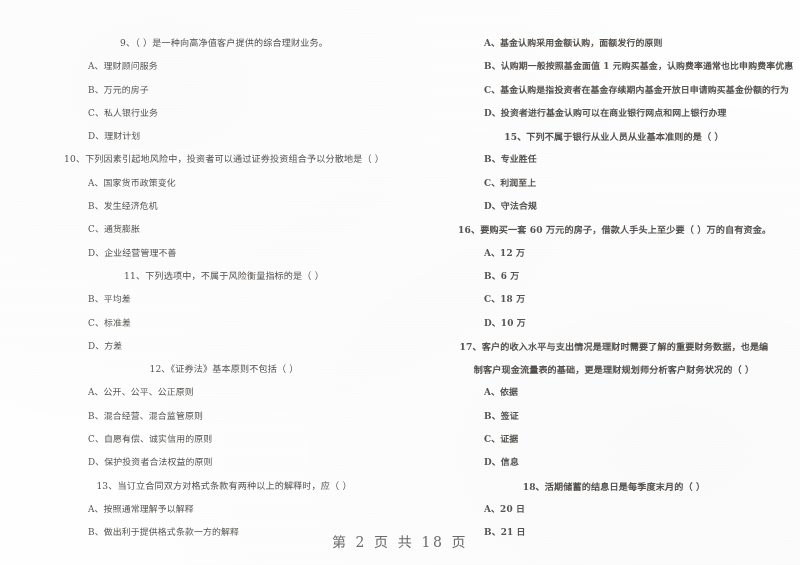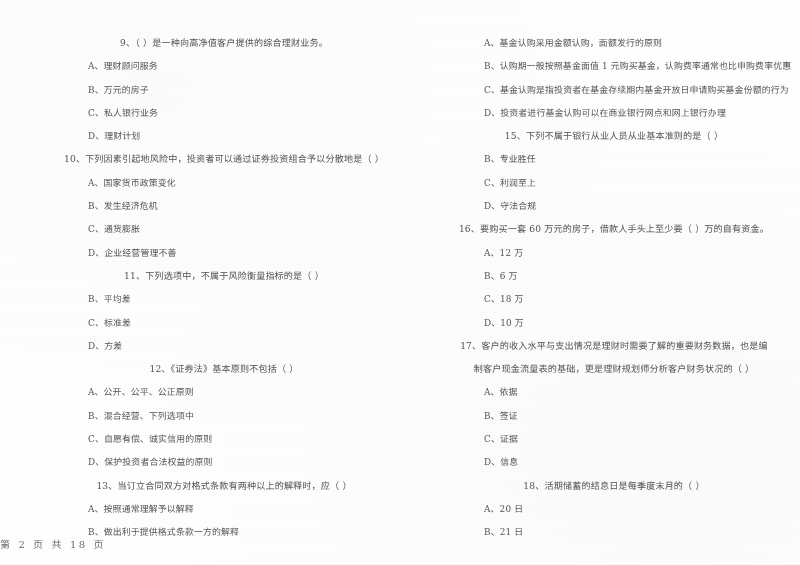--- a/index.html
+++ b/index.html
@@ -36,21 +36,21 @@
     width: 800px;
     height: 520px;
     display: flex;
   }
   .exam-column {
     width: 400px;
     box-sizing: border-box;
     position: relative;
   }
   #column-left  { padding: 32px 14px 0 62px; }
-  #column-right { padding: 32px 30px 0 58px; }
+  #column-right { padding: 32px 30px 0 58px; font-weight: bold; }
 
   .question-block { margin: 0 0 0 0; }
 
   .question-stem {
     font-size: 9.1px;
     line-height: 23.3px;
     letter-spacing: 0.15px;
     color: #555250;
     white-space: nowrap;
     margin: 0;
@@ -73,21 +73,22 @@
   }
 
   
   .question-stem, .option-row { transform: translateZ(0); }
 
   #page-footer {
     position: absolute;
     left: 0;
     right: 0;
     bottom: 14px;
-    font-size: 10px;
+    text-align: center;
+    font-size: 14px;
     letter-spacing: 2.6px;
     color: #6d6a68;
   }
 
   
   #scan-grain {
     position: absolute;
     inset: 0;
     pointer-events: none;
     opacity: .5;
@@ -123,21 +124,21 @@
       <div class="question-block">
         <p class="question-stem">11、下列选项中，不属于风险衡量指标的是（        ）</p>
         <p class="option-row">B、平均差</p>
         <p class="option-row">C、标准差</p>
         <p class="option-row">D、方差</p>
       </div>
 
       <div class="question-block">
         <p class="question-stem">12、《证券法》基本原则不包括（        ）</p>
         <p class="option-row">A、公开、公平、公正原则</p>
-        <p class="option-row">B、混合经营、下列选项中</p>
+        <p class="option-row">B、混合经营、混合监管原则</p>
         <p class="option-row">C、自愿有偿、诚实信用的原则</p>
         <p class="option-row">D、保护投资者合法权益的原则</p>
       </div>
 
       <div class="question-block">
         <p class="question-stem">13、当订立合同双方对格式条款有两种以上的解释时，应（        ）</p>
         <p class="option-row">A、按照通常理解予以解释</p>
         <p class="option-row">B、做出利于提供格式条款一方的解释</p>
 
       </div>

